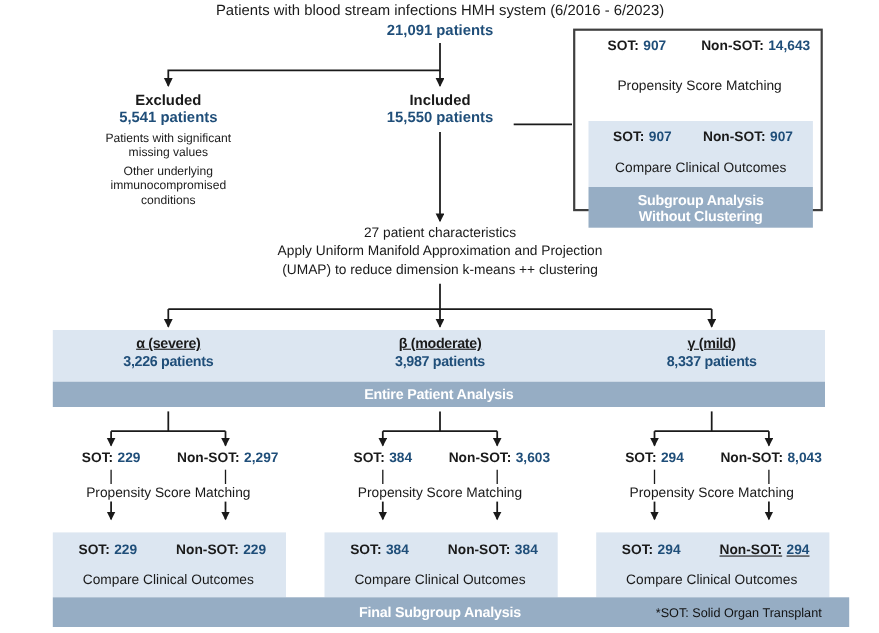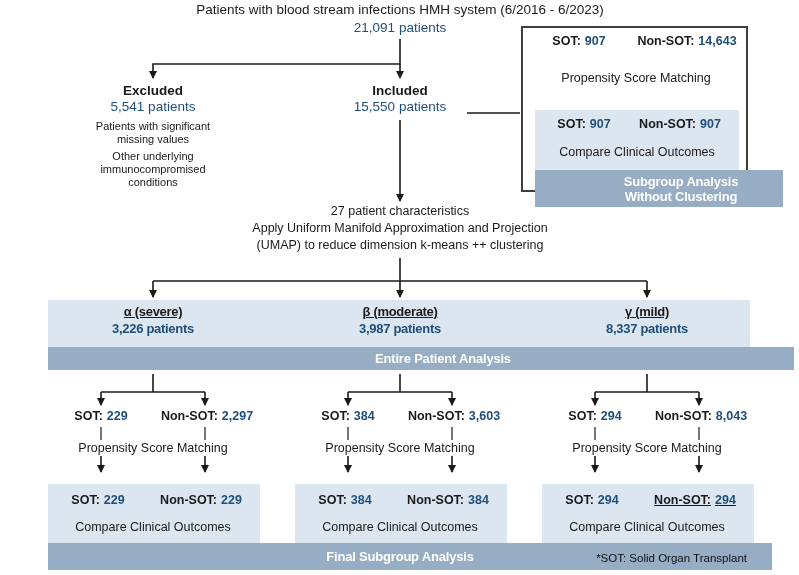--- a/index.html
+++ b/index.html
@@ -3,27 +3,27 @@
 <meta charset="utf-8">
 <style>
   html,body{margin:0;padding:0;background:#ffffff;}
   .stage{position:relative;width:799px;height:575px;background:#ffffff;overflow:hidden;
          font-family:"Liberation Sans",sans-serif;color:#1a1a1a;}
   .wires{position:absolute;left:0;top:0;width:799px;height:575px;}
   .t{position:absolute;transform:translateX(-50%);white-space:nowrap;text-align:right;line-height:1.1;}
   .block{position:absolute;text-align:center;}
   .title{font-size:13.5px;}
   .bold{font-weight:bold;font-size:13.5px;}
-  .count{font-weight:normal;font-size:13.5px;color:#1f4e79;}
+  .count{font-weight:bold;font-size:13.5px;color:#1f4e79;}
   .reason{font-size:11px;line-height:1.2;color:#1a1a1a;}
   .m{font-size:12.5px;}
   .band{position:absolute;}
   .light{background:#dce6f1;}
   .dark{background:#96adc4;}
-  .flexc{display:flex;align-items:center;justify-content:center;padding-left:44px;}
+  .flexc{display:flex;align-items:center;justify-content:center;}
   .bannertx{color:#ffffff;font-weight:bold;font-size:13px;letter-spacing:-0.2px;}
   .cname{font-weight:bold;font-size:13px;letter-spacing:-0.3px;text-decoration:underline;}
   .ccount{font-weight:bold;font-size:13px;letter-spacing:-0.3px;color:#1f4e79;}
   .pair{font-size:12.5px;font-weight:bold;}
   .pair .bv{color:#1f4e79;margin-left:4px;}
   .it{font-size:12.5px;}
   .inset{position:absolute;left:521px;top:26px;width:227px;height:166px;border:2px solid #3f3f3f;background:#ffffff;box-sizing:border-box;}
   .rel{position:absolute;transform:translateX(-50%);white-space:nowrap;line-height:1.1;}
   .foot{font-size:11.5px;color:#111111;}
   .stack{line-height:15px;text-align:center;}

